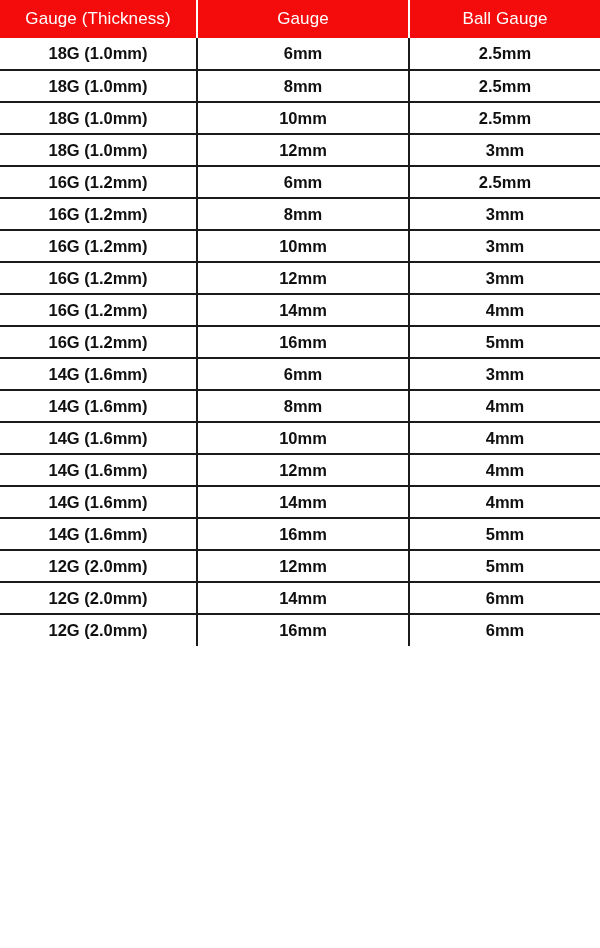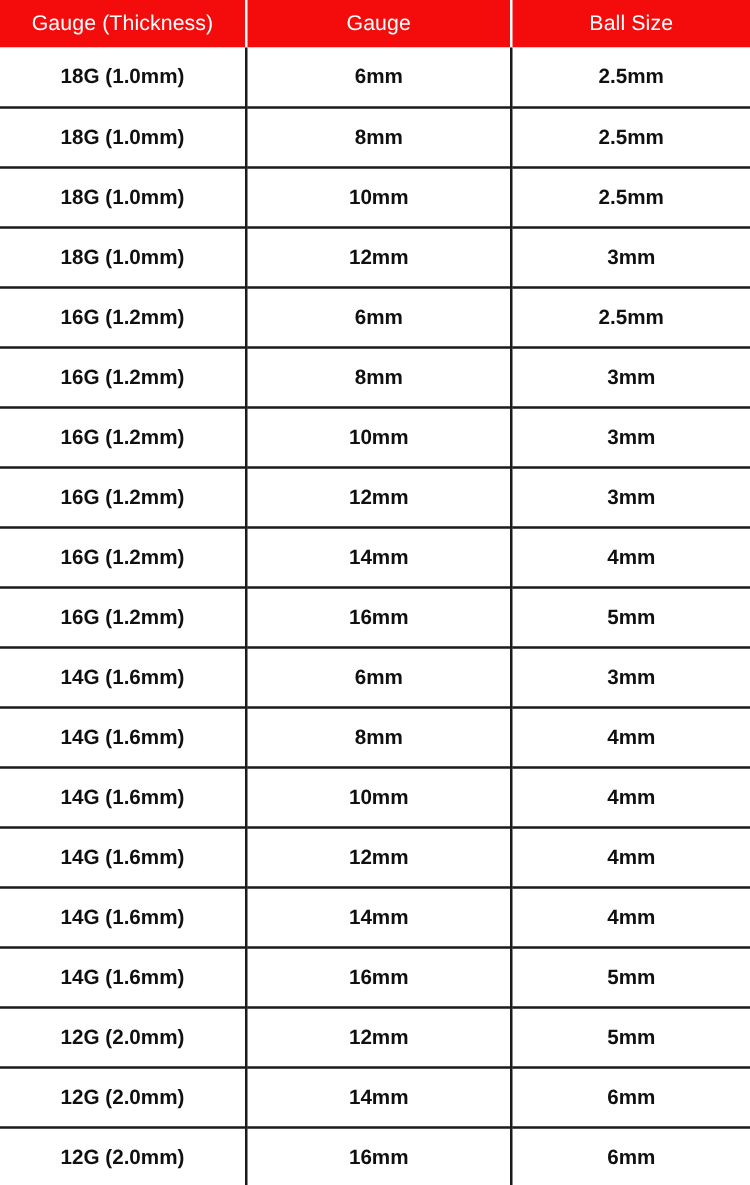--- a/index.html
+++ b/index.html
@@ -30,21 +30,21 @@
     height: 38px;
     text-align: center;
     vertical-align: middle;
     border-right: 2px solid #ffffff;
     padding: 0;
     letter-spacing: 0.1px;
   }
   thead th:last-child { border-right: none; }
 
   tbody td {
-    height: 48px;
+    height: 32px;
     text-align: center;
     vertical-align: middle;
     font-size: 16.5px;
     font-weight: bold;
     color: #101010;
     border-bottom: 2px solid #1a1a1a;
     border-right: 2px solid #1a1a1a;
     padding: 0;
     background: #ffffff;
     box-sizing: border-box;
@@ -58,21 +58,21 @@
 <table class="size-table">
   <colgroup>
     <col class="col-gauge">
     <col class="col-size">
     <col class="col-ball">
   </colgroup>
   <thead>
     <tr>
       <th>Gauge (Thickness)</th>
       <th>Gauge</th>
-      <th>Ball Size</th>
+      <th>Ball Gauge</th>
     </tr>
   </thead>
   <tbody id="table-body">
       <tr>
         <td>18G (1.0mm)</td>
         <td>6mm</td>
         <td>2.5mm</td>
       </tr>
       <tr>
         <td>18G (1.0mm)</td>

